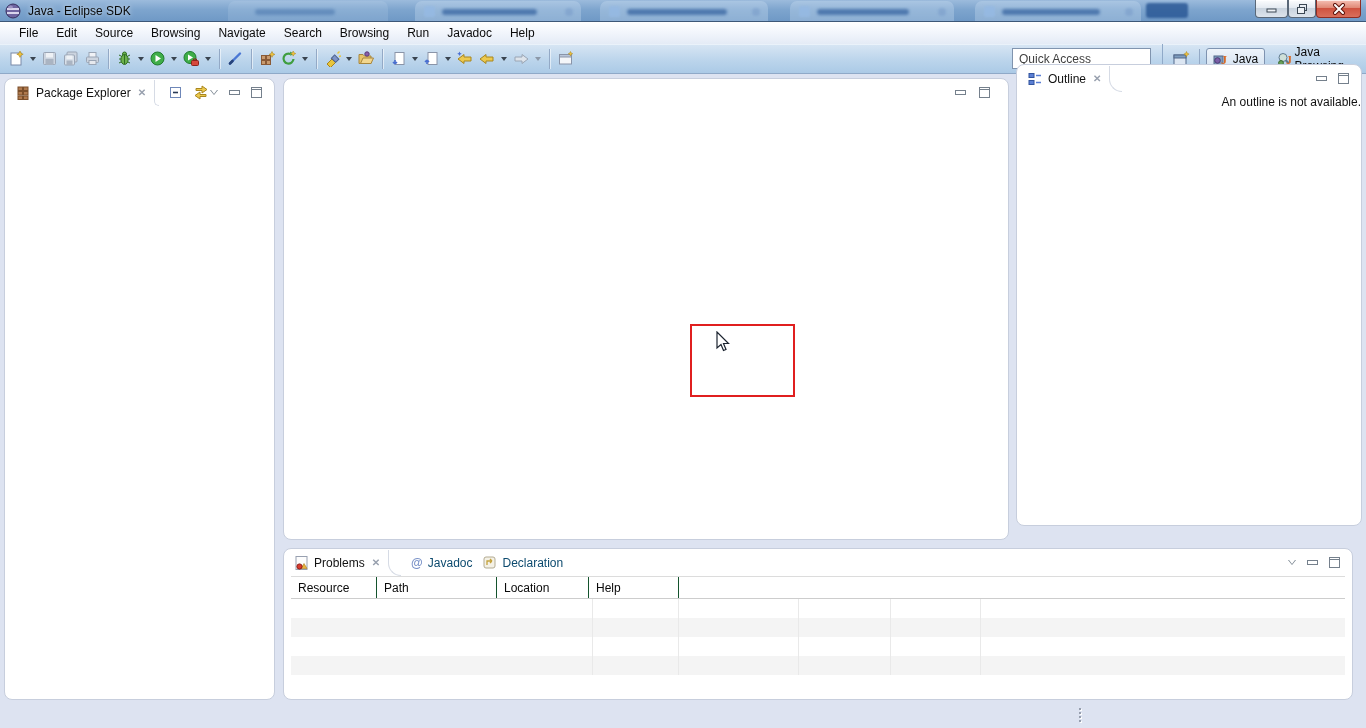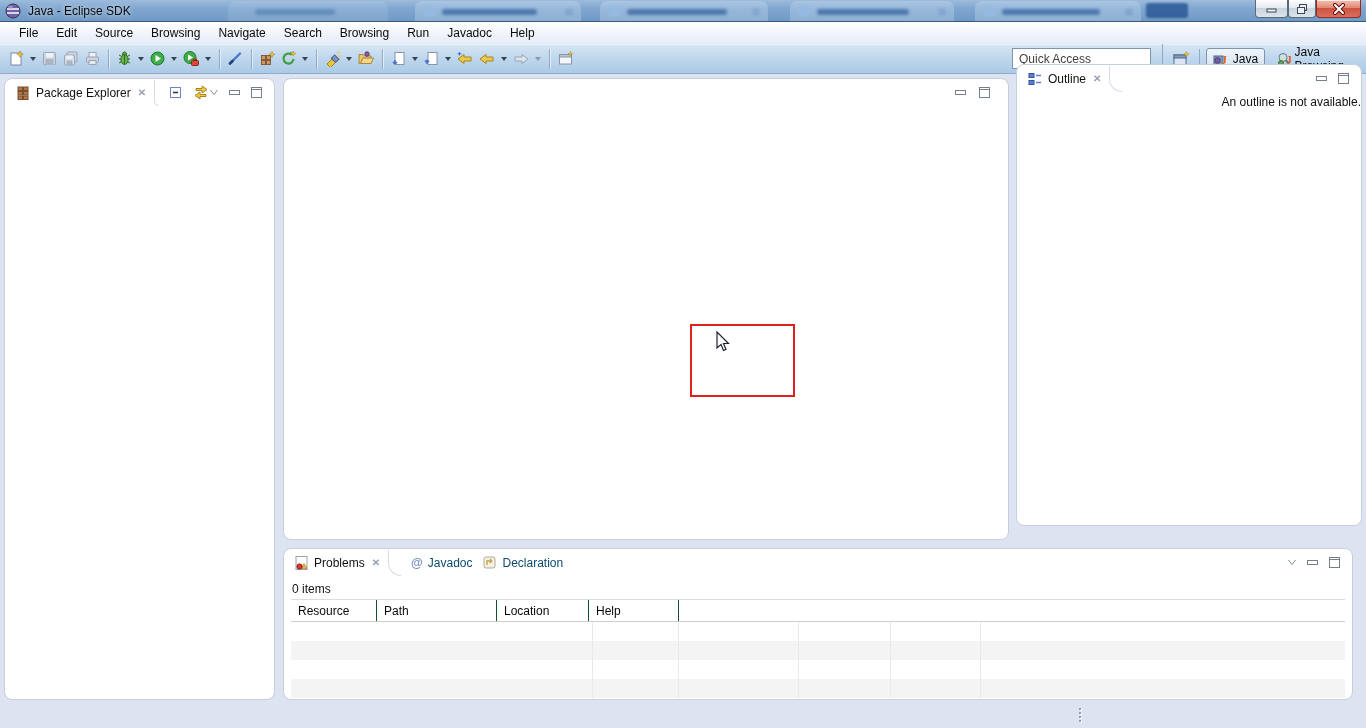--- a/index.html
+++ b/index.html
@@ -449,21 +449,20 @@
       </svg>
       <span class="tab-label inactive">Declaration</span>
     </div>
     <div class="hdr-btns">
       <div class="glyph-menu"></div>
       <div class="glyph-min"></div>
       <div class="glyph-max"></div>
     </div>
   </div>
 
-  <div class="items-label">0 items</div>
 
   <div class="ptable">
     <div class="phead">
       <div class="phcell col-res">
           <span>Resource</span>
         </div>
       <div class="phcell col-path">
           <span>Path</span>
         </div>
       <div class="phcell col-loc">

